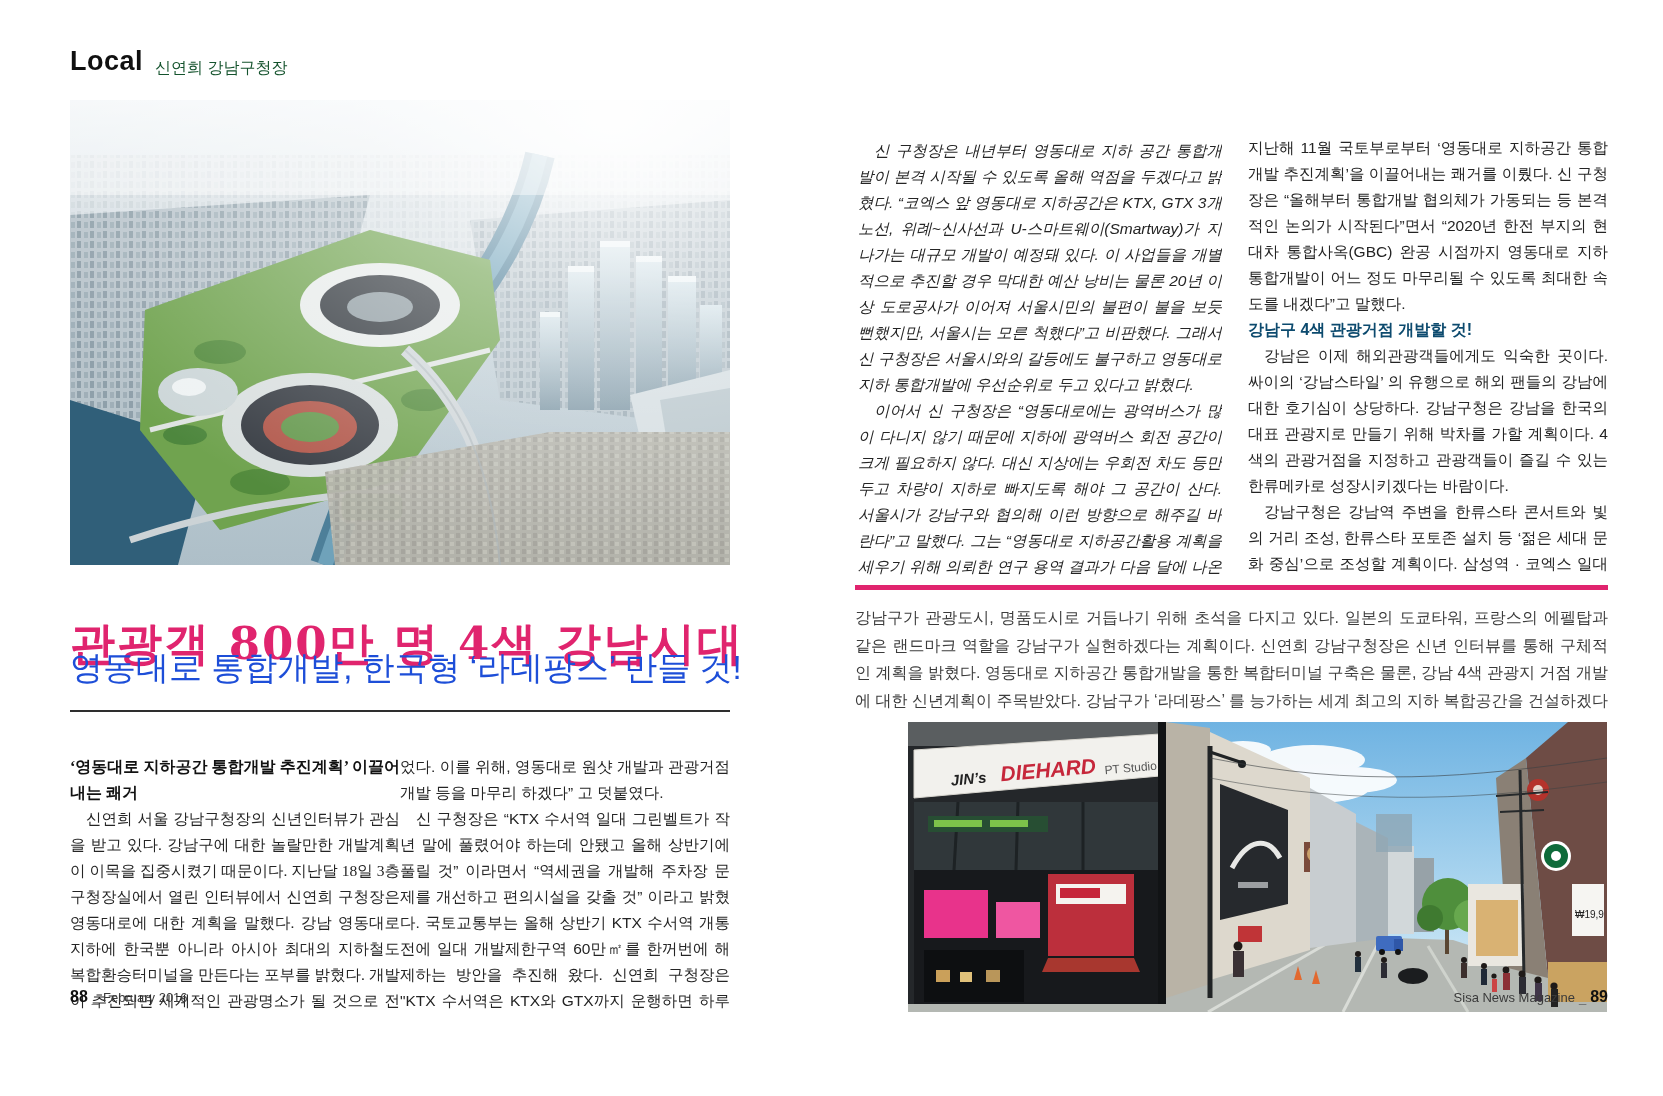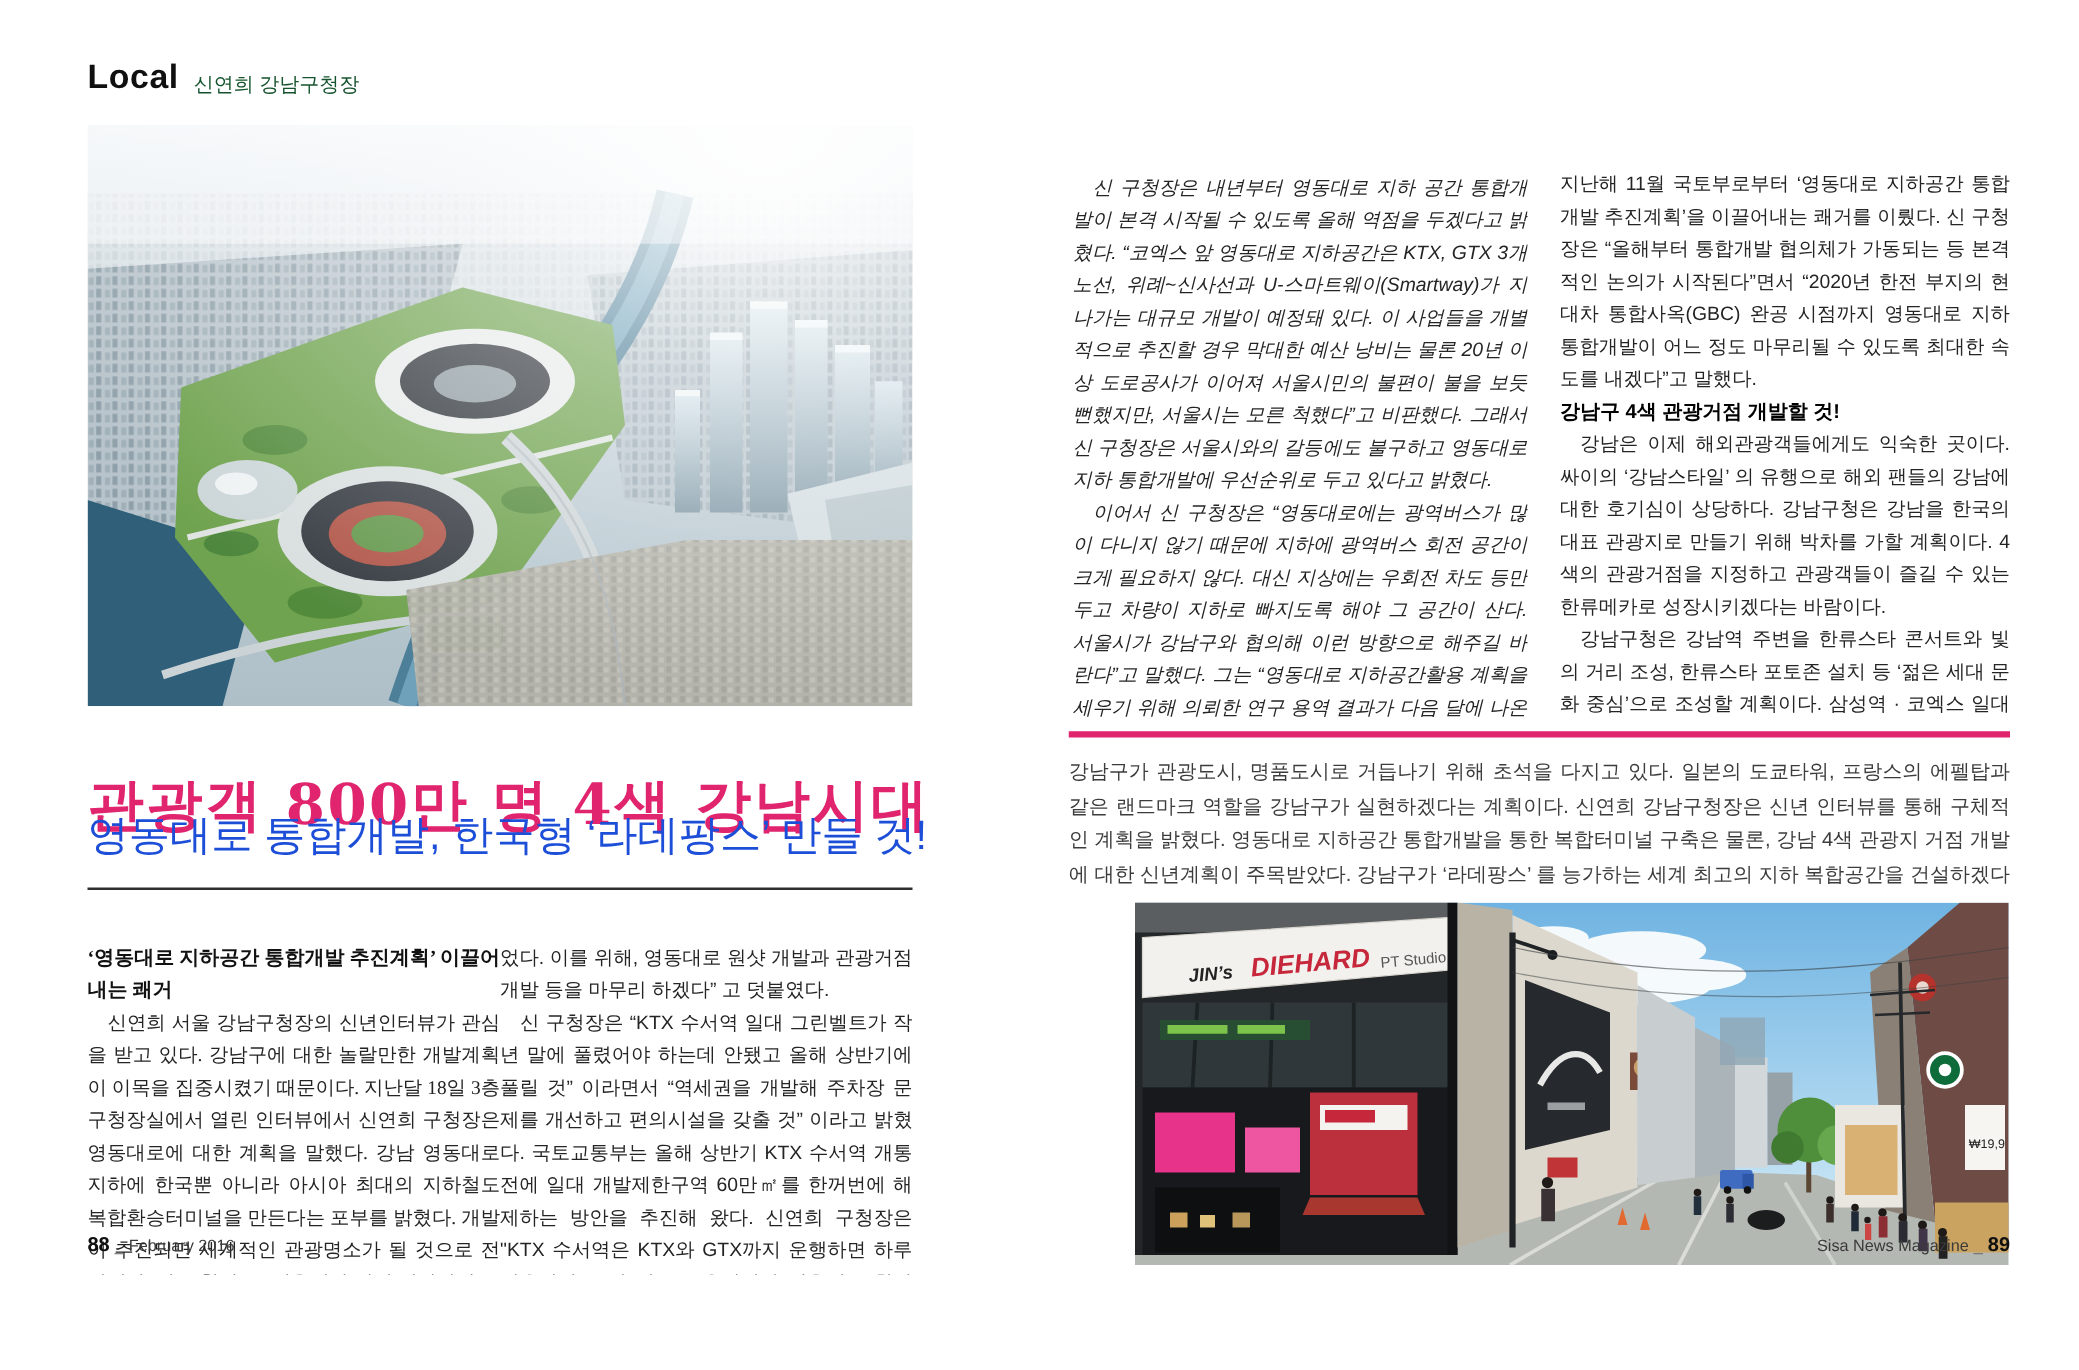--- a/index.html
+++ b/index.html
@@ -21,21 +21,21 @@
   }
   .subheadline{
     position:absolute;left:70px;top:646px;width:660px;text-align:center;
     font-size:33px;font-weight:500;color:#1d4ed8;white-space:nowrap;
   }
   .left-rule{position:absolute;left:70px;top:710px;width:660px;height:2px;background:#2e2e2e;}
   .col{position:absolute;text-align:justify;font-size:15.5px;line-height:26px;color:#242424;overflow:hidden;}
   .col p{margin:0;text-indent:16px;}
   .col p.noind{text-indent:0;}
   .lead-heading{font-weight:bold;font-size:16px;color:#111;margin-bottom:1px;}
-  .sec-heading{font-weight:bold;font-size:16px;color:#000000;margin:13px 0 1px 0;}
+  .sec-heading{font-weight:bold;font-size:16px;color:#0c4a6e;margin:13px 0 1px 0;}
   .l-col1{left:70px;top:754px;width:330px;height:266px;font-family:Liberation Serif, serif;}
   .l-col2{left:400px;top:754px;width:330px;height:266px;}
   .r-col1{left:858px;top:138px;width:364px;height:442px;font-style:italic;}
   .r-col2{left:1248px;top:135px;width:360px;height:442px;}
   
   .pink-rule{position:absolute;left:855px;top:585px;width:753px;height:5px;background:#e0246e;}
   .caption{
     position:absolute;left:855px;top:604px;width:753px;height:112px;overflow:hidden;
     font-size:16px;line-height:27.5px;color:#3c3c3c;text-align:justify;
   }

